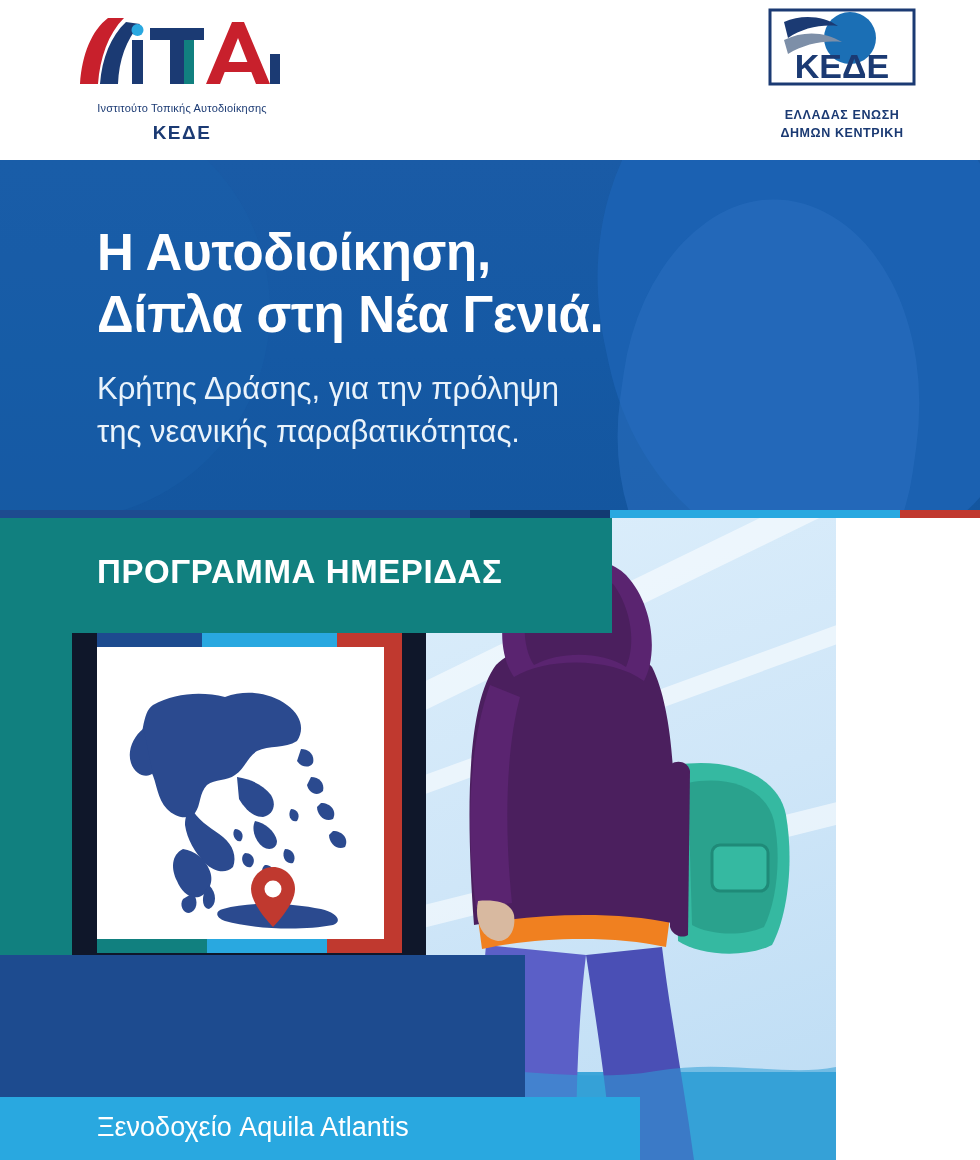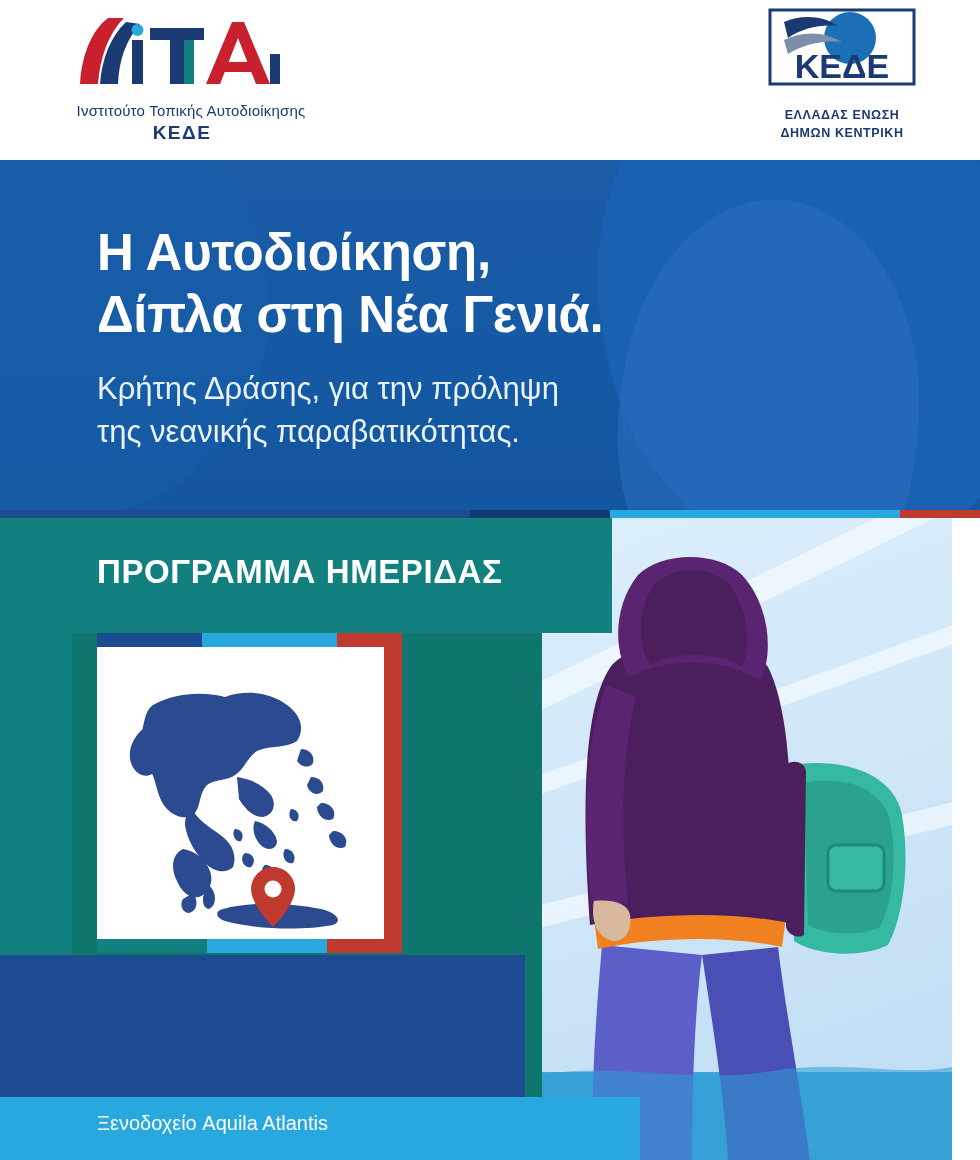--- a/index.html
+++ b/index.html
@@ -34,24 +34,24 @@
     left: 62px; top: 14px;
     width: 240px; height: 130px;
   }
   .ita-mark {
     position: absolute;
     left: 12px; top: 0;
     width: 212px; height: 78px;
   }
   .ita-caption {
     position: absolute;
-    left: 9px; top: 88px;
+    left: 0; top: 88px;
     width: 240px;
     text-align: center;
-    font-size: 15px;
+    font-size: 11px;
     color: #1b3a73;
     letter-spacing: .2px;
   }
   .ita-kede {
     position: absolute;
     left: 0; top: 108px;
     width: 240px;
     text-align: center;
     font-size: 19px;
     font-weight: bold;
@@ -149,22 +149,22 @@
   .stripe i { display: block; height: 100%; }
   .s1 { width: 470px; background: #1d4b8f; }
   .s2 { width: 140px; background: #123a72; }
   .s3 { width: 290px; background: #29a8e0; }
   .s4 { width: 80px;  background: #c0392f; }
 
   
   .lower {
     position: absolute;
     left: 0; top: 515px;
-    width: 952px; height: 645px;
-    background: #0f766e;
+    width: 836px; height: 645px;
+    background: #0f172a;
     overflow: hidden;
   }
 
   
   .photo-panel {
     position: absolute;
     right: 0; top: 0;
     width: 410px; height: 645px;
     background: linear-gradient(160deg, #dceefb 0%, #cfe6f8 48%, #bcdcf4 100%);
     overflow: hidden;
@@ -268,21 +268,21 @@
   .cyan-band {
     position: absolute;
     left: 0; top: 582px;
     width: 640px; height: 63px;
     background: #29a8e0;
   }
   .venue {
     position: absolute;
     left: 97px; top: 597px;
     color: #ffffff;
-    font-size: 20px;
+    font-size: 27px;
   }
 </style>
 </head>
 <body>
 
 <div class="poster">
 
   <div class="header">
 
     <div class="logo-ita">

